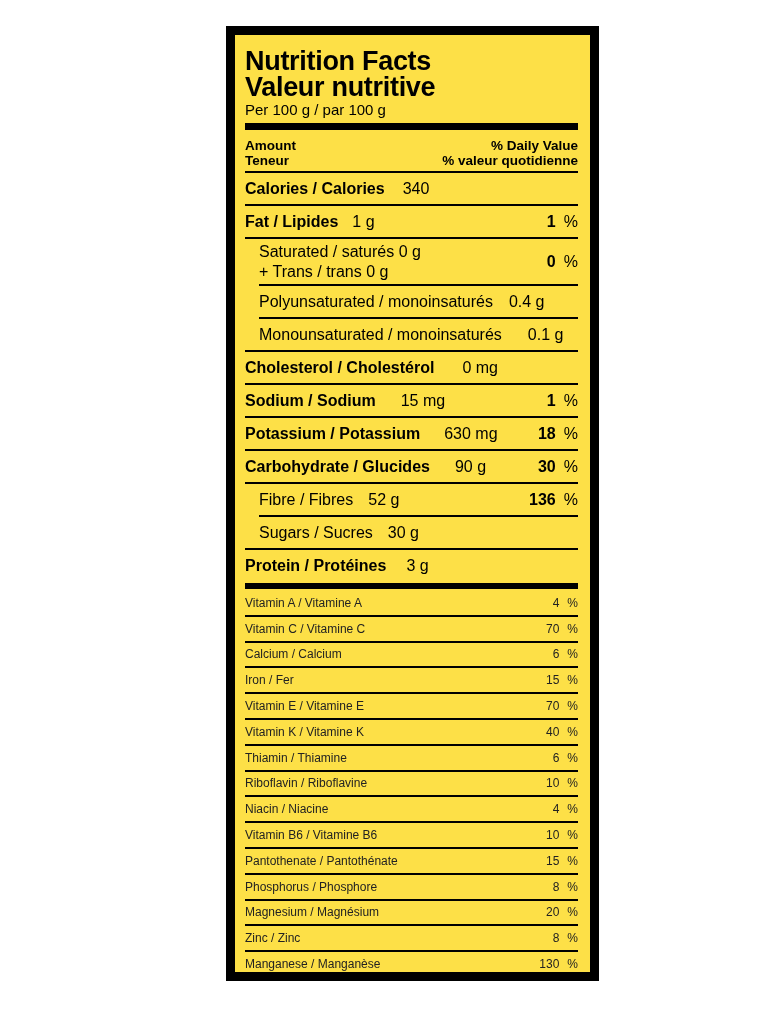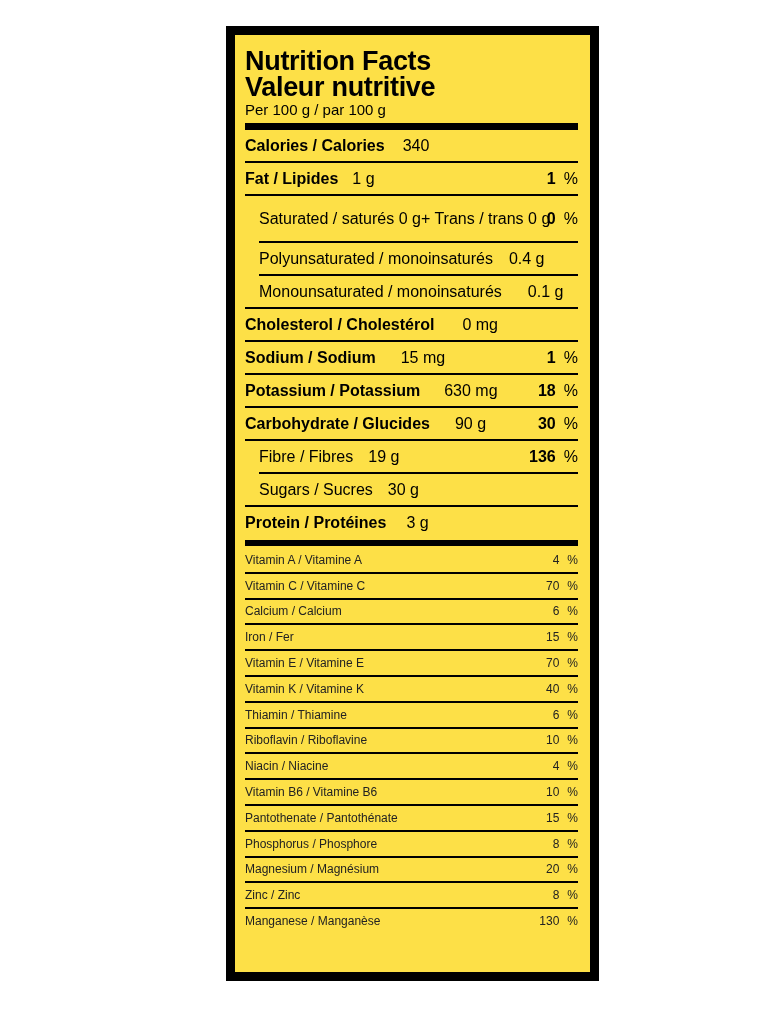--- a/index.html
+++ b/index.html
@@ -18,37 +18,47 @@
   .row { position: relative; height: 31px; border-bottom: 2px solid #000; display: flex; align-items: center; font-size: 16px; }
   .row.last { border-bottom: none; }
   .row.sub { margin-left: 14px; }
   .row .nm { font-weight: bold; }
   .row.sub .nm { font-weight: normal; }
   .row .amt { font-weight: normal; margin-left: 18px; }
   .row .dv { position: absolute; right: 0; top: 0; height: 100%; display: flex; align-items: center; }
   .row .dv .num { font-weight: bold; text-align: right; }
   .row .dv .pct { margin-left: 8px; font-weight: normal; }
   .row.two { height: 45px; }
-  .row.two .stack { display: flex; flex-direction: row; line-height: 20px; font-size: 16px; }
+  .row.two .stack { display: flex; flex-direction: column; line-height: 20px; font-size: 16px; }
   .bar2 { height: 6px; background: #000; margin-top: 2px; margin-bottom: 2px; }
   .vit { height: 23.8px; border-bottom: 2px solid #000; display: flex; justify-content: space-between; align-items: center; font-size: 12px; color: #222; position: relative; }
   .vit.last { border-bottom: none; }
   .vit .v { display: flex; }
   .vit .v .pct { margin-left: 8px; }
 </style>
 </head>
 <body>
 
 <div class="label-box">
   <div class="inner">
     <div class="title t1">Nutrition Facts</div>
     <div class="title">Valeur nutritive</div>
     <div class="serving">Per 100  g / par 100  g</div>
     <div class="thick-bar"></div>
 
+    <div class="hdr">
+      <div>
+        <div>Amount</div>
+        <div>Teneur</div>
+      </div>
+      <div class="r">
+        <div>% Daily Value</div>
+        <div>% valeur quotidienne</div>
+      </div>
+    </div>
 
     <div class="row">
       <span class="nm">Calories / Calories</span>
       <span class="amt">340</span>
     </div>
 
     <div class="row">
       <span class="nm">Fat / Lipides</span>
       <span class="amt" style="margin-left:14px">1 g</span>
       <span class="dv">
@@ -105,21 +115,21 @@
       <span class="nm">Carbohydrate / Glucides</span>
       <span class="amt" style="margin-left:25px">90 g</span>
       <span class="dv">
         <span class="num">30</span>
         <span class="pct">%</span>
       </span>
     </div>
 
     <div class="row sub">
       <span class="nm">Fibre / Fibres</span>
-      <span class="amt" style="margin-left:15px">19 g</span>
+      <span class="amt" style="margin-left:15px">52 g</span>
       <span class="dv">
         <span class="num">136</span>
         <span class="pct">%</span>
       </span>
     </div>
 
     <div class="row" style="padding-left:14px">
       <span class="nm" style="font-weight:normal">Sugars / Sucres</span>
       <span class="amt" style="margin-left:15px">30 g</span>
     </div>

